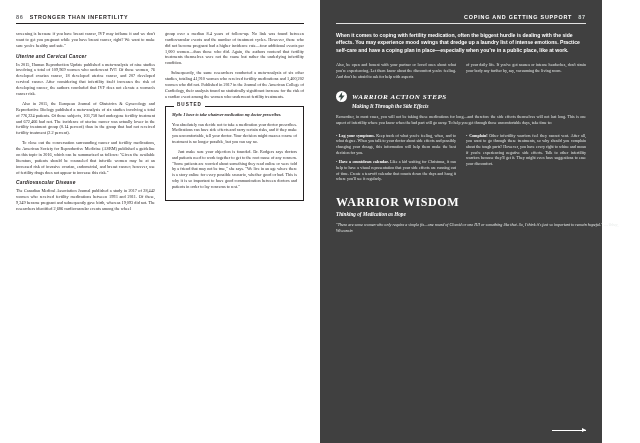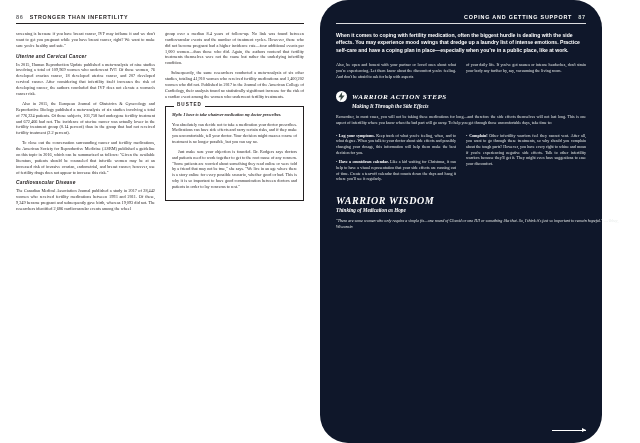--- a/index.html
+++ b/index.html
@@ -45,22 +45,22 @@
   .busted-tag{
     position:absolute;top:-4.5px;left:8px;background:#ffffff;
     font-family:"Liberation Sans", sans-serif;font-weight:bold;
     font-size:4.6px;letter-spacing:1px;padding:0 3px;color:#231f20;
   }
   .busted p{font-size:4.2px;line-height:1.38;}
   .myth-lead{font-weight:bold;font-style:italic;}
 
   
   .right-page{
-    width:282px;height:443px;background:#0f172a;position:relative;
-    box-sizing:border-box;padding:14px 16px 18px 16px;color:#ffffff;border-radius:28px;
+    width:282px;height:443px;background:#404040;position:relative;
+    box-sizing:border-box;padding:14px 16px 18px 16px;color:#ffffff;
   }
   .right-header{
     display:flex;align-items:center;justify-content:flex-end;gap:6px;
     font-family:"Liberation Sans", sans-serif;
     font-weight:bold;font-size:5.4px;letter-spacing:.8px;color:#ffffff;
     padding-bottom:3px;text-transform:uppercase;
   }
   .right-header .folio{font-size:5.6px;color:#cfd6d3;}
   .rule-l{height:1px;background:#ffffff;opacity:.85;margin:0 0 8px 0;}
 
@@ -88,22 +88,22 @@
   .band-sub{
     font-family:"Liberation Serif", serif;font-style:italic;font-weight:bold;
     font-size:5.2px;color:#ffffff;margin:0 0 5px 16px;
   }
   .steps{display:flex;gap:10px;margin-top:2px;}
   .steps .rcol p{font-size:4.05px;line-height:1.4;}
   .step-lead{font-weight:bold;color:#ffffff;}
 
   .wisdom{margin-top:9px;}
   .wisdom-title{
-    font-family:"Liberation Serif", serif;font-style:italic;font-weight:bold;
-    font-size:10px;letter-spacing:.6px;color:#ffffff;text-transform:uppercase;
+    font-family:"Liberation Serif", serif;font-weight:bold;
+    font-size:12px;letter-spacing:.6px;color:#ffffff;text-transform:uppercase;
   }
   .wisdom-sub{
     font-family:"Liberation Serif", serif;font-style:italic;font-weight:bold;
     font-size:5.2px;color:#ffffff;margin:1px 0 5px 0;
   }
   .quote{
     font-size:4.1px;line-height:1.45;font-style:italic;color:#e8ecea;
     width:292px;
   }
   .arrow{

